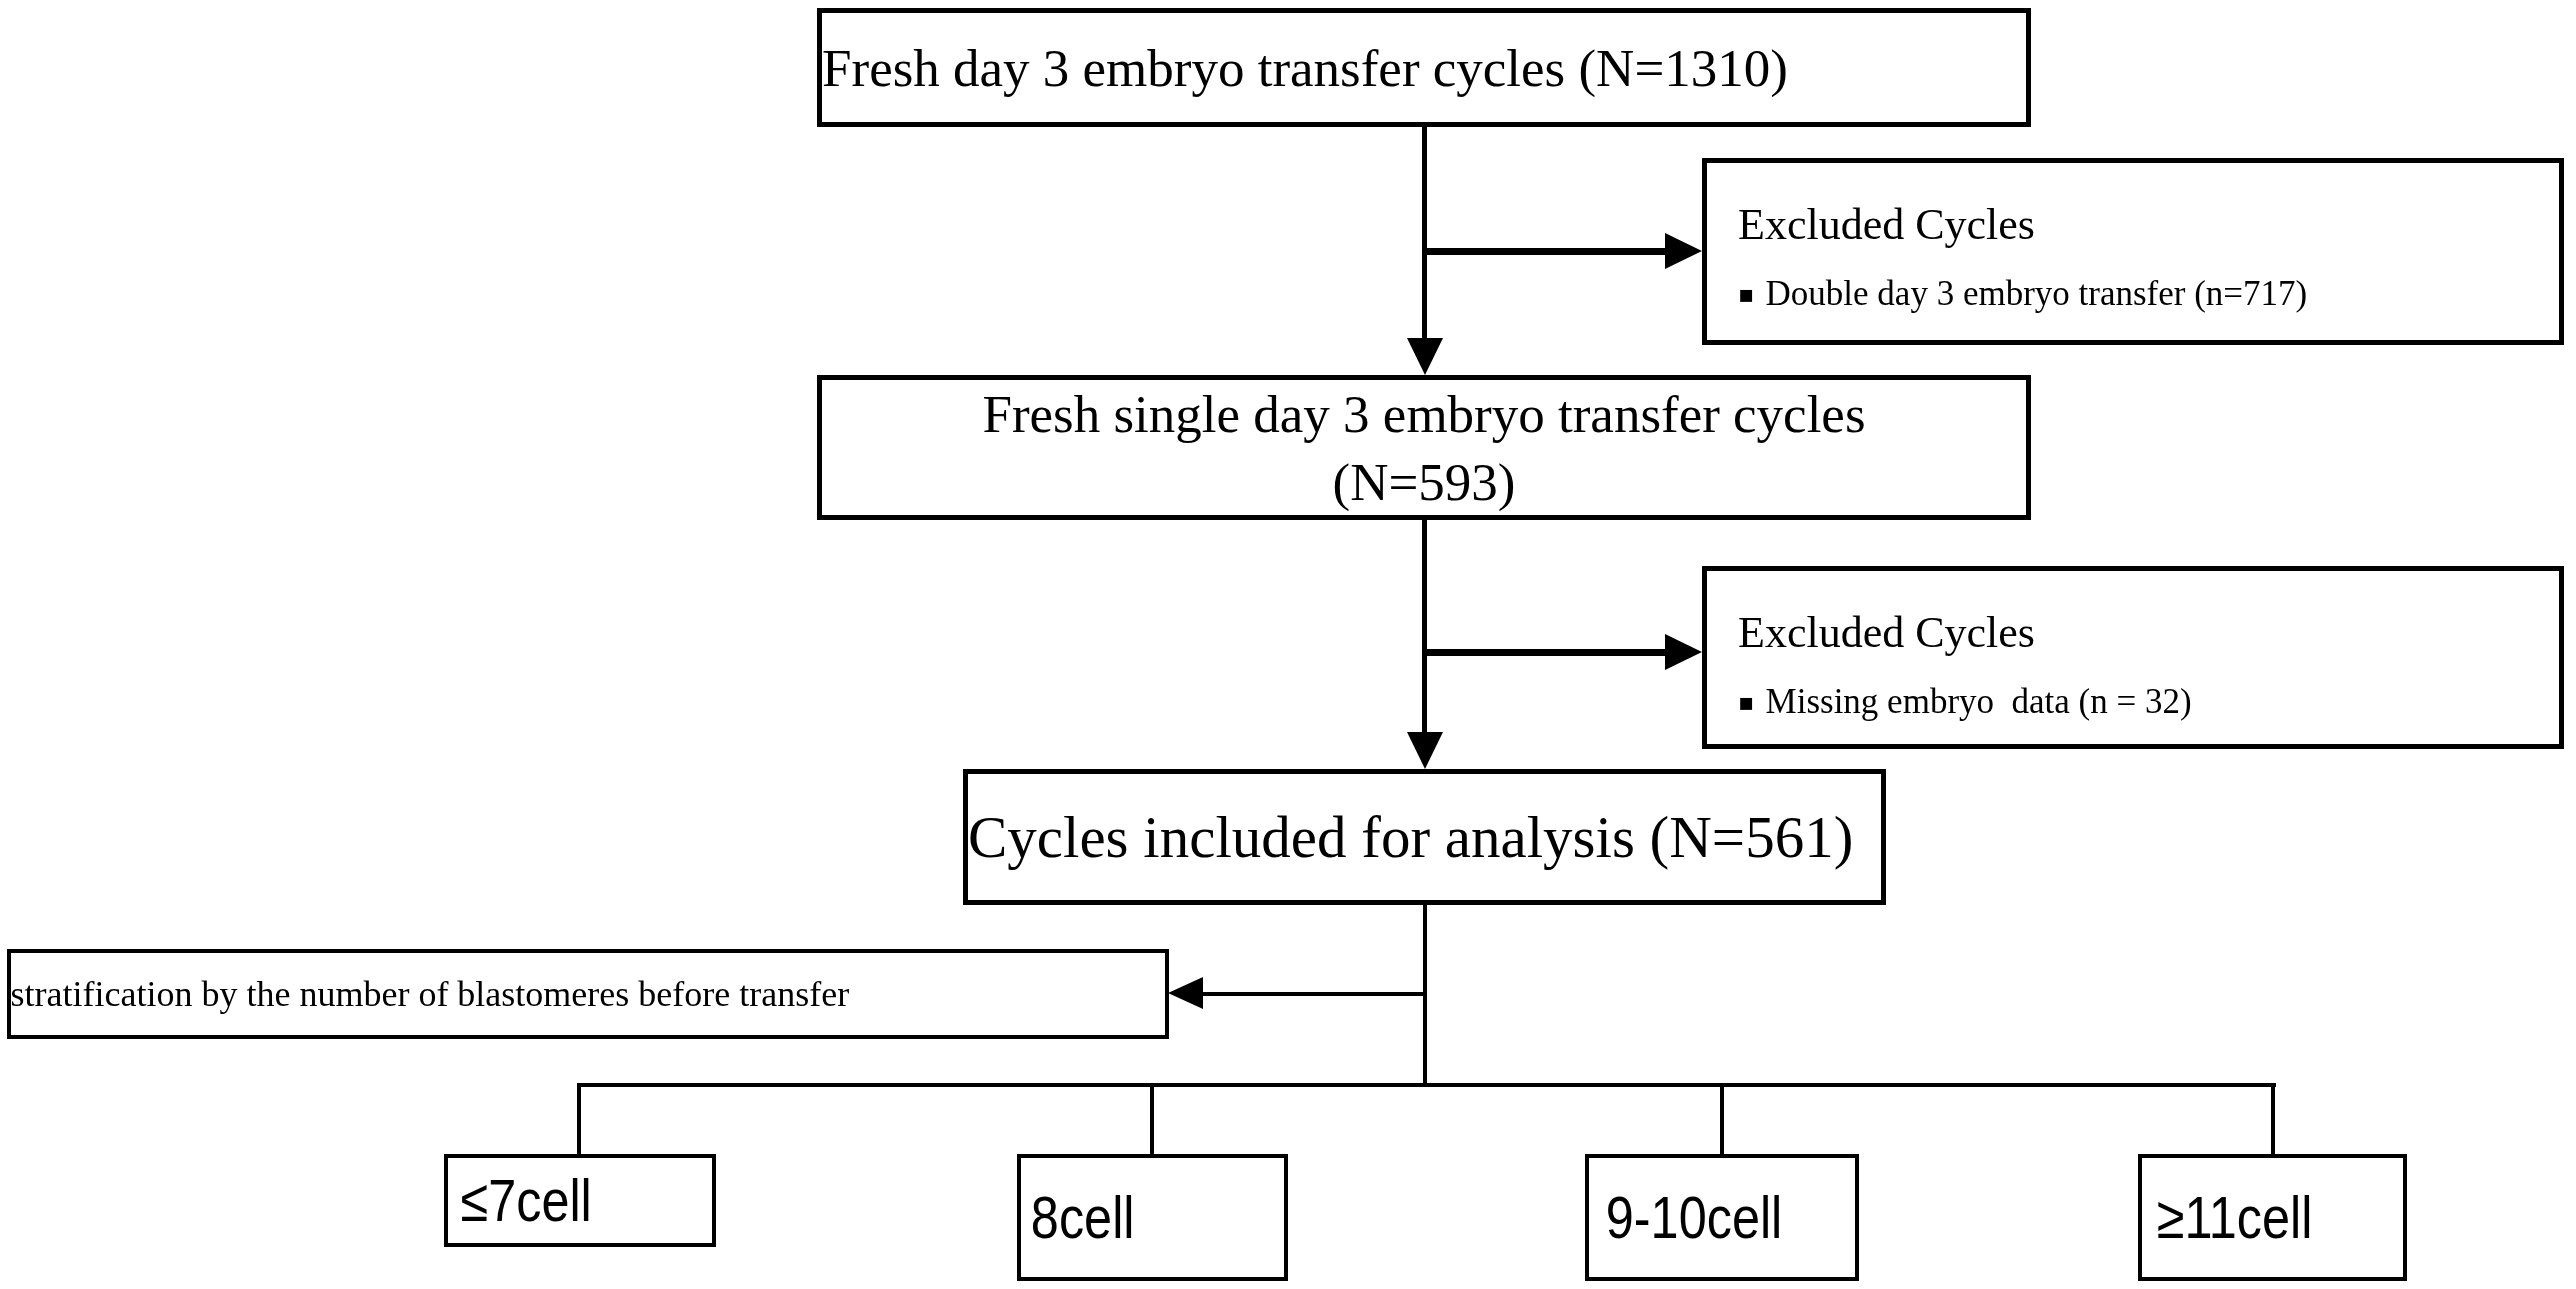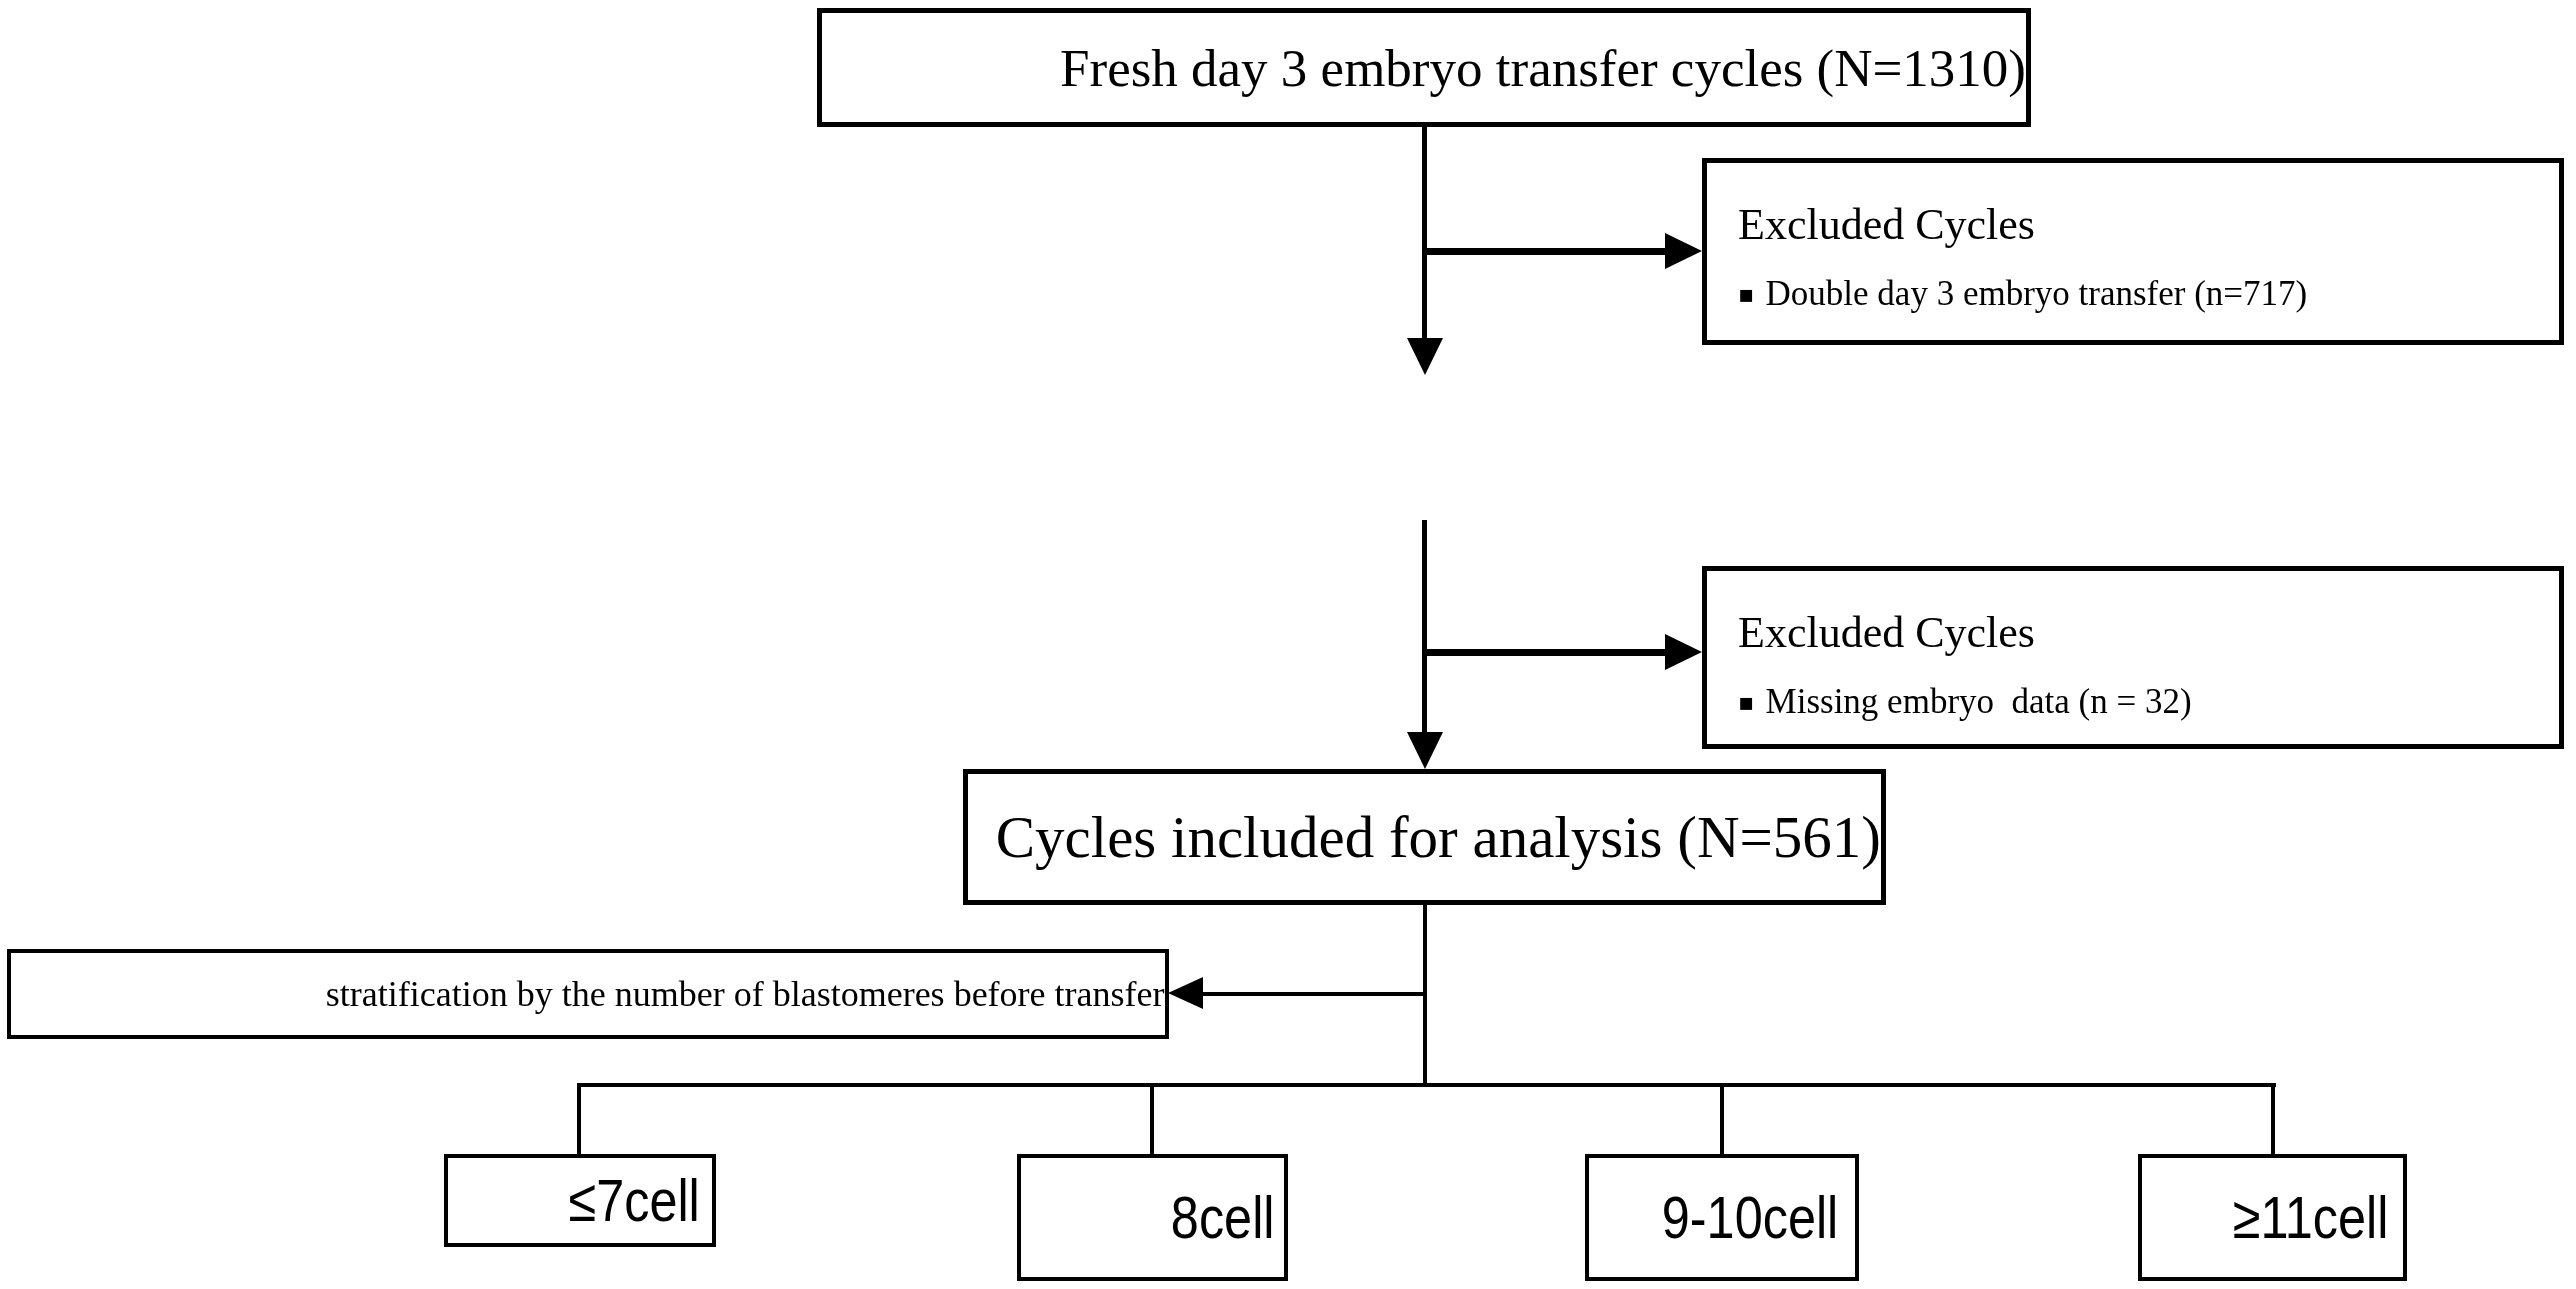--- a/index.html
+++ b/index.html
@@ -12,21 +12,21 @@
     color: #000000;
     overflow: hidden;
   }
   .node {
     position: absolute;
     box-sizing: border-box;
     background: #ffffff;
     border: 5.6px solid #000000;
     display: flex;
     align-items: center;
-    justify-content: flex-end;
+    justify-content: flex-start;
     text-align: center;
   }
   .label-lg   { font-size: 53px; line-height: 68px; white-space: nowrap; }
   .label-c    { font-size: 59px; line-height: 65px; white-space: nowrap; }
   .label-strat{ font-size: 36px; line-height: 52px; white-space: nowrap; }
 
   .excl {
     position: absolute;
     box-sizing: border-box;
     background: #ffffff;
@@ -86,20 +86,24 @@
   <div class="arrow-right" style="left:1665px; top:233px;"></div>
 
   <div class="excl" style="left:1702px; top:158px; width:862px; height:187px;">
     <div class="excl-title">Excluded Cycles</div>
     <div class="excl-item">
       <span class="bullet-marker">▪</span>
       <span>Double day 3 embryo transfer (n=717)</span>
     </div>
   </div>
 
+  <div class="node" style="left:817px; top:375px; width:1214px; height:145px; flex-direction:column;">
+    <span class="label-lg">Fresh single day 3 embryo transfer cycles</span>
+    <span class="label-lg">(N=593)</span>
+  </div>
 
   <div class="line" style="left:1422px; top:520px; width:4.8px; height:215px;"></div>
   <div class="arrow-down" style="left:1407px; top:732px;"></div>
 
   <div class="line" style="left:1422px; top:649px; width:244px; height:6.5px;"></div>
   <div class="arrow-right" style="left:1665px; top:634px;"></div>
 
   <div class="excl" style="left:1702px; top:566px; width:862px; height:183px;">
     <div class="excl-title">Excluded Cycles</div>
     <div class="excl-item">

